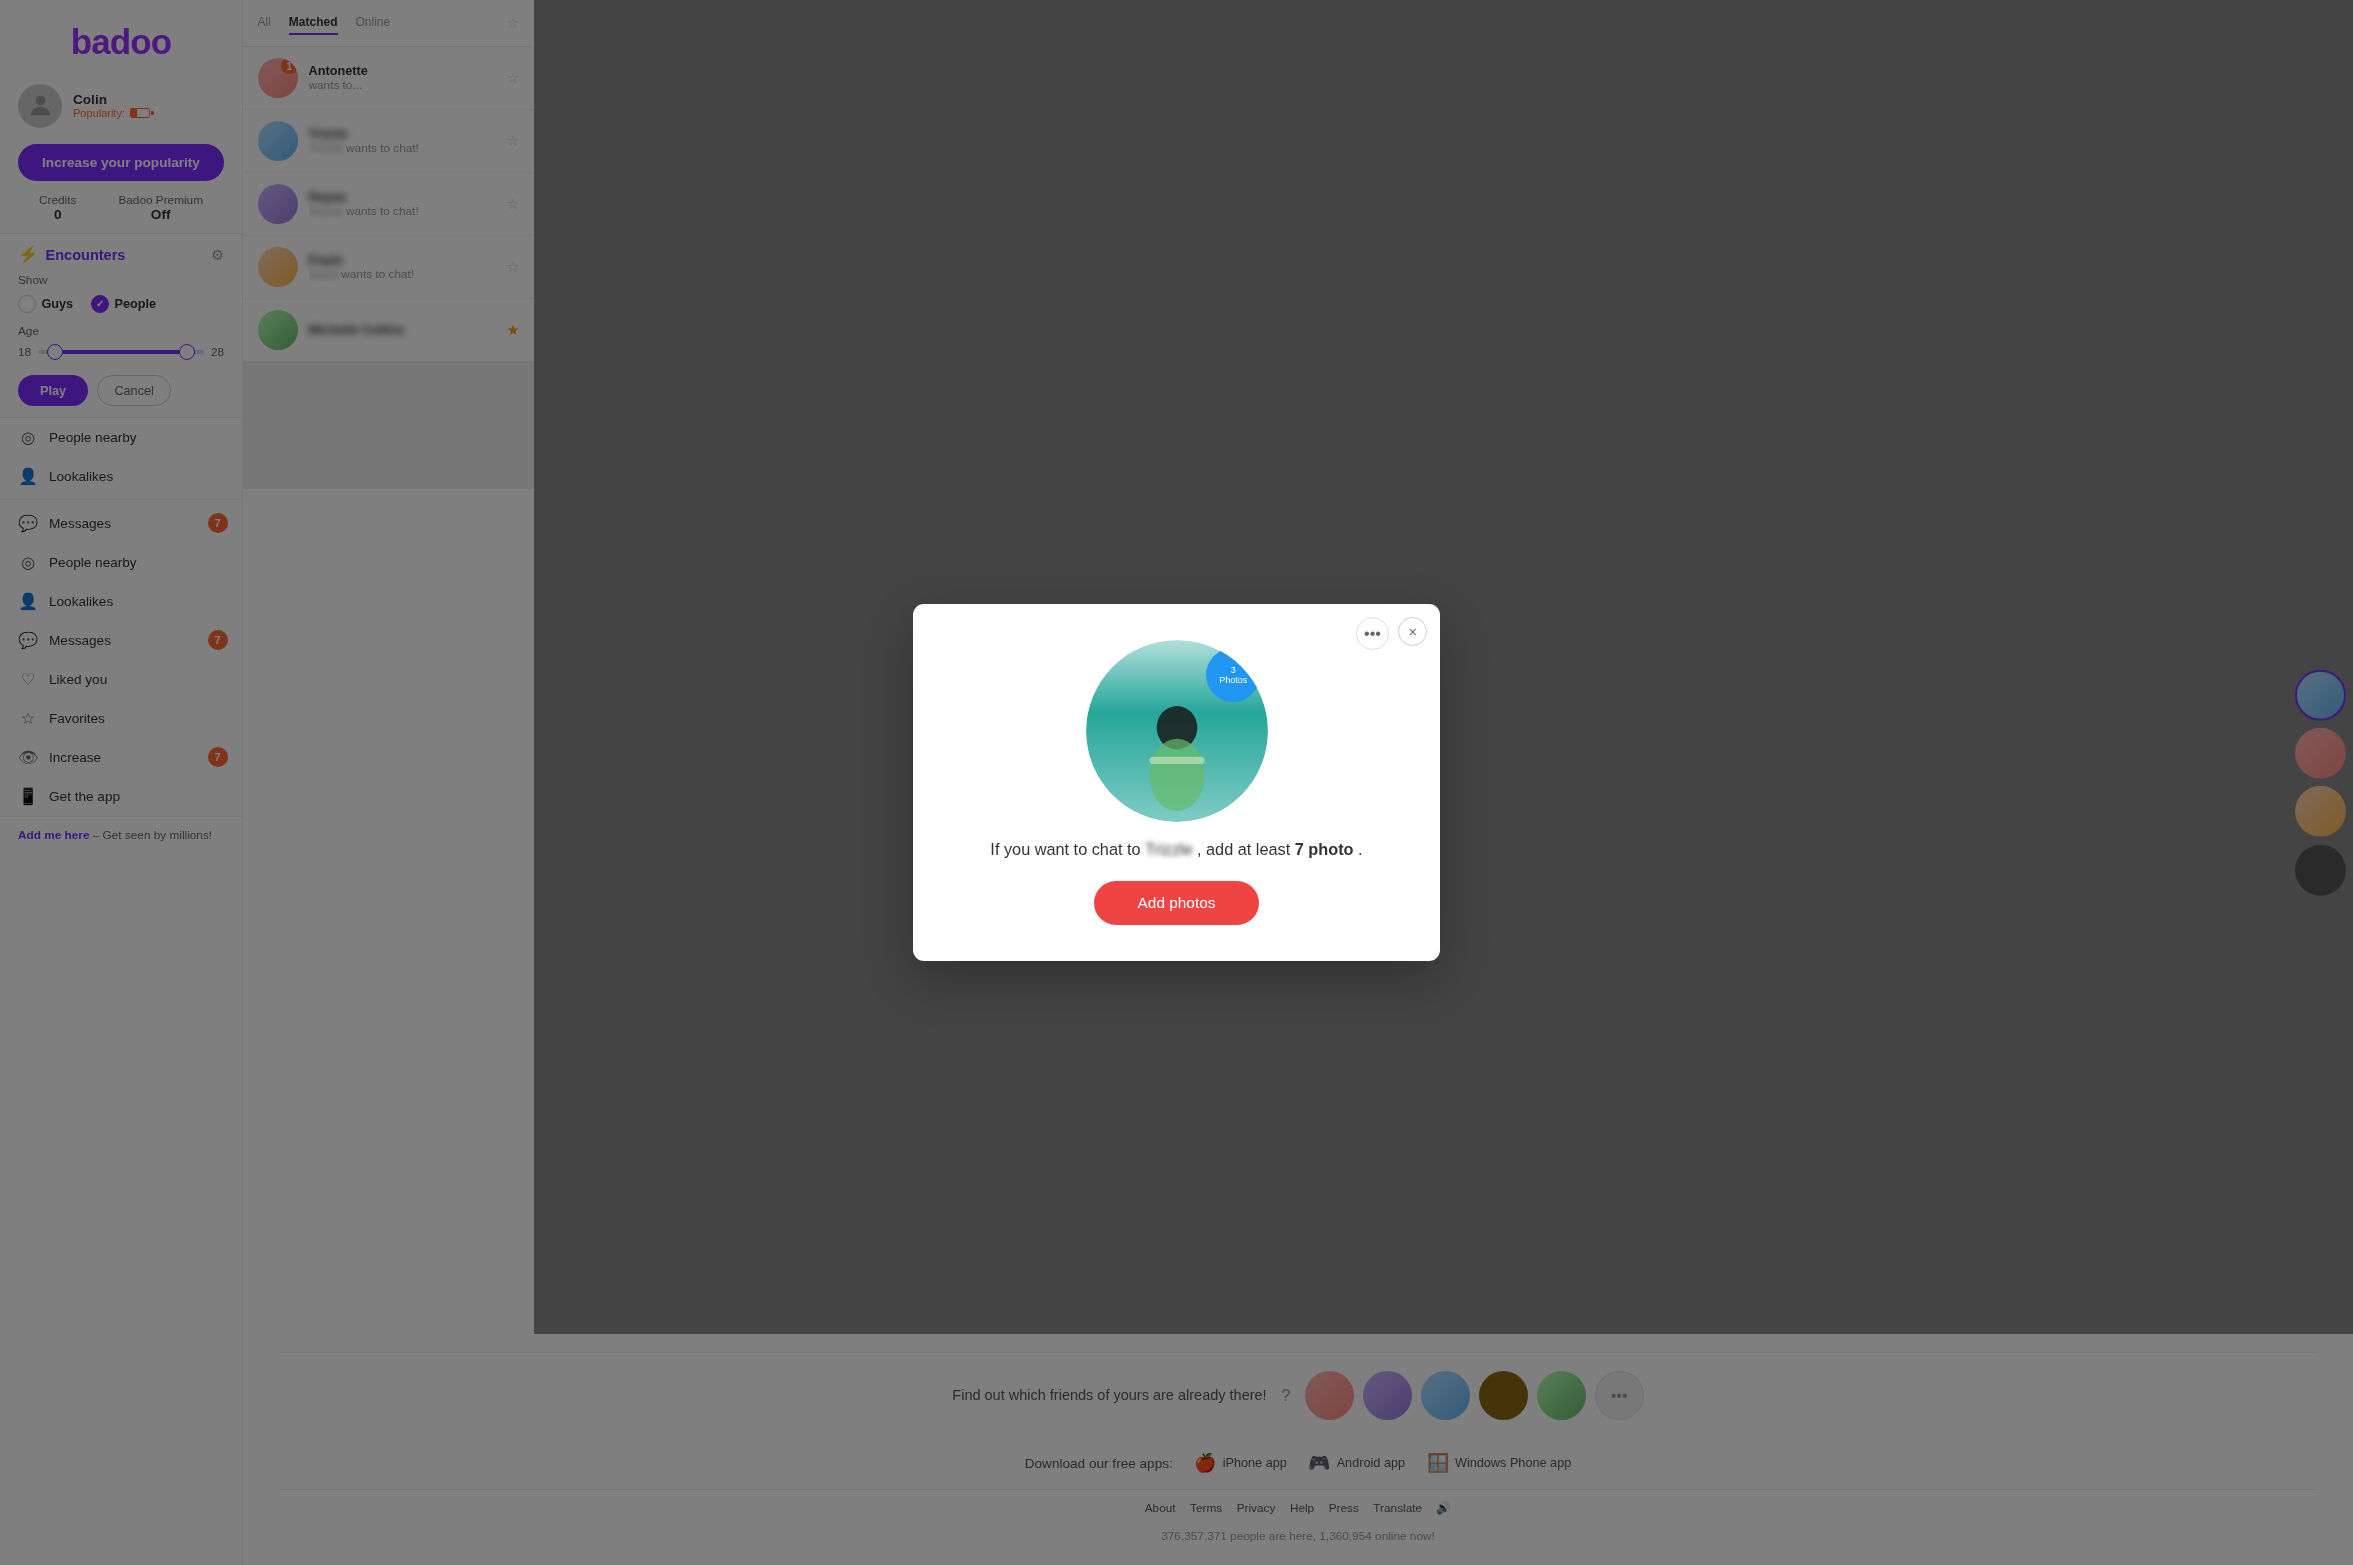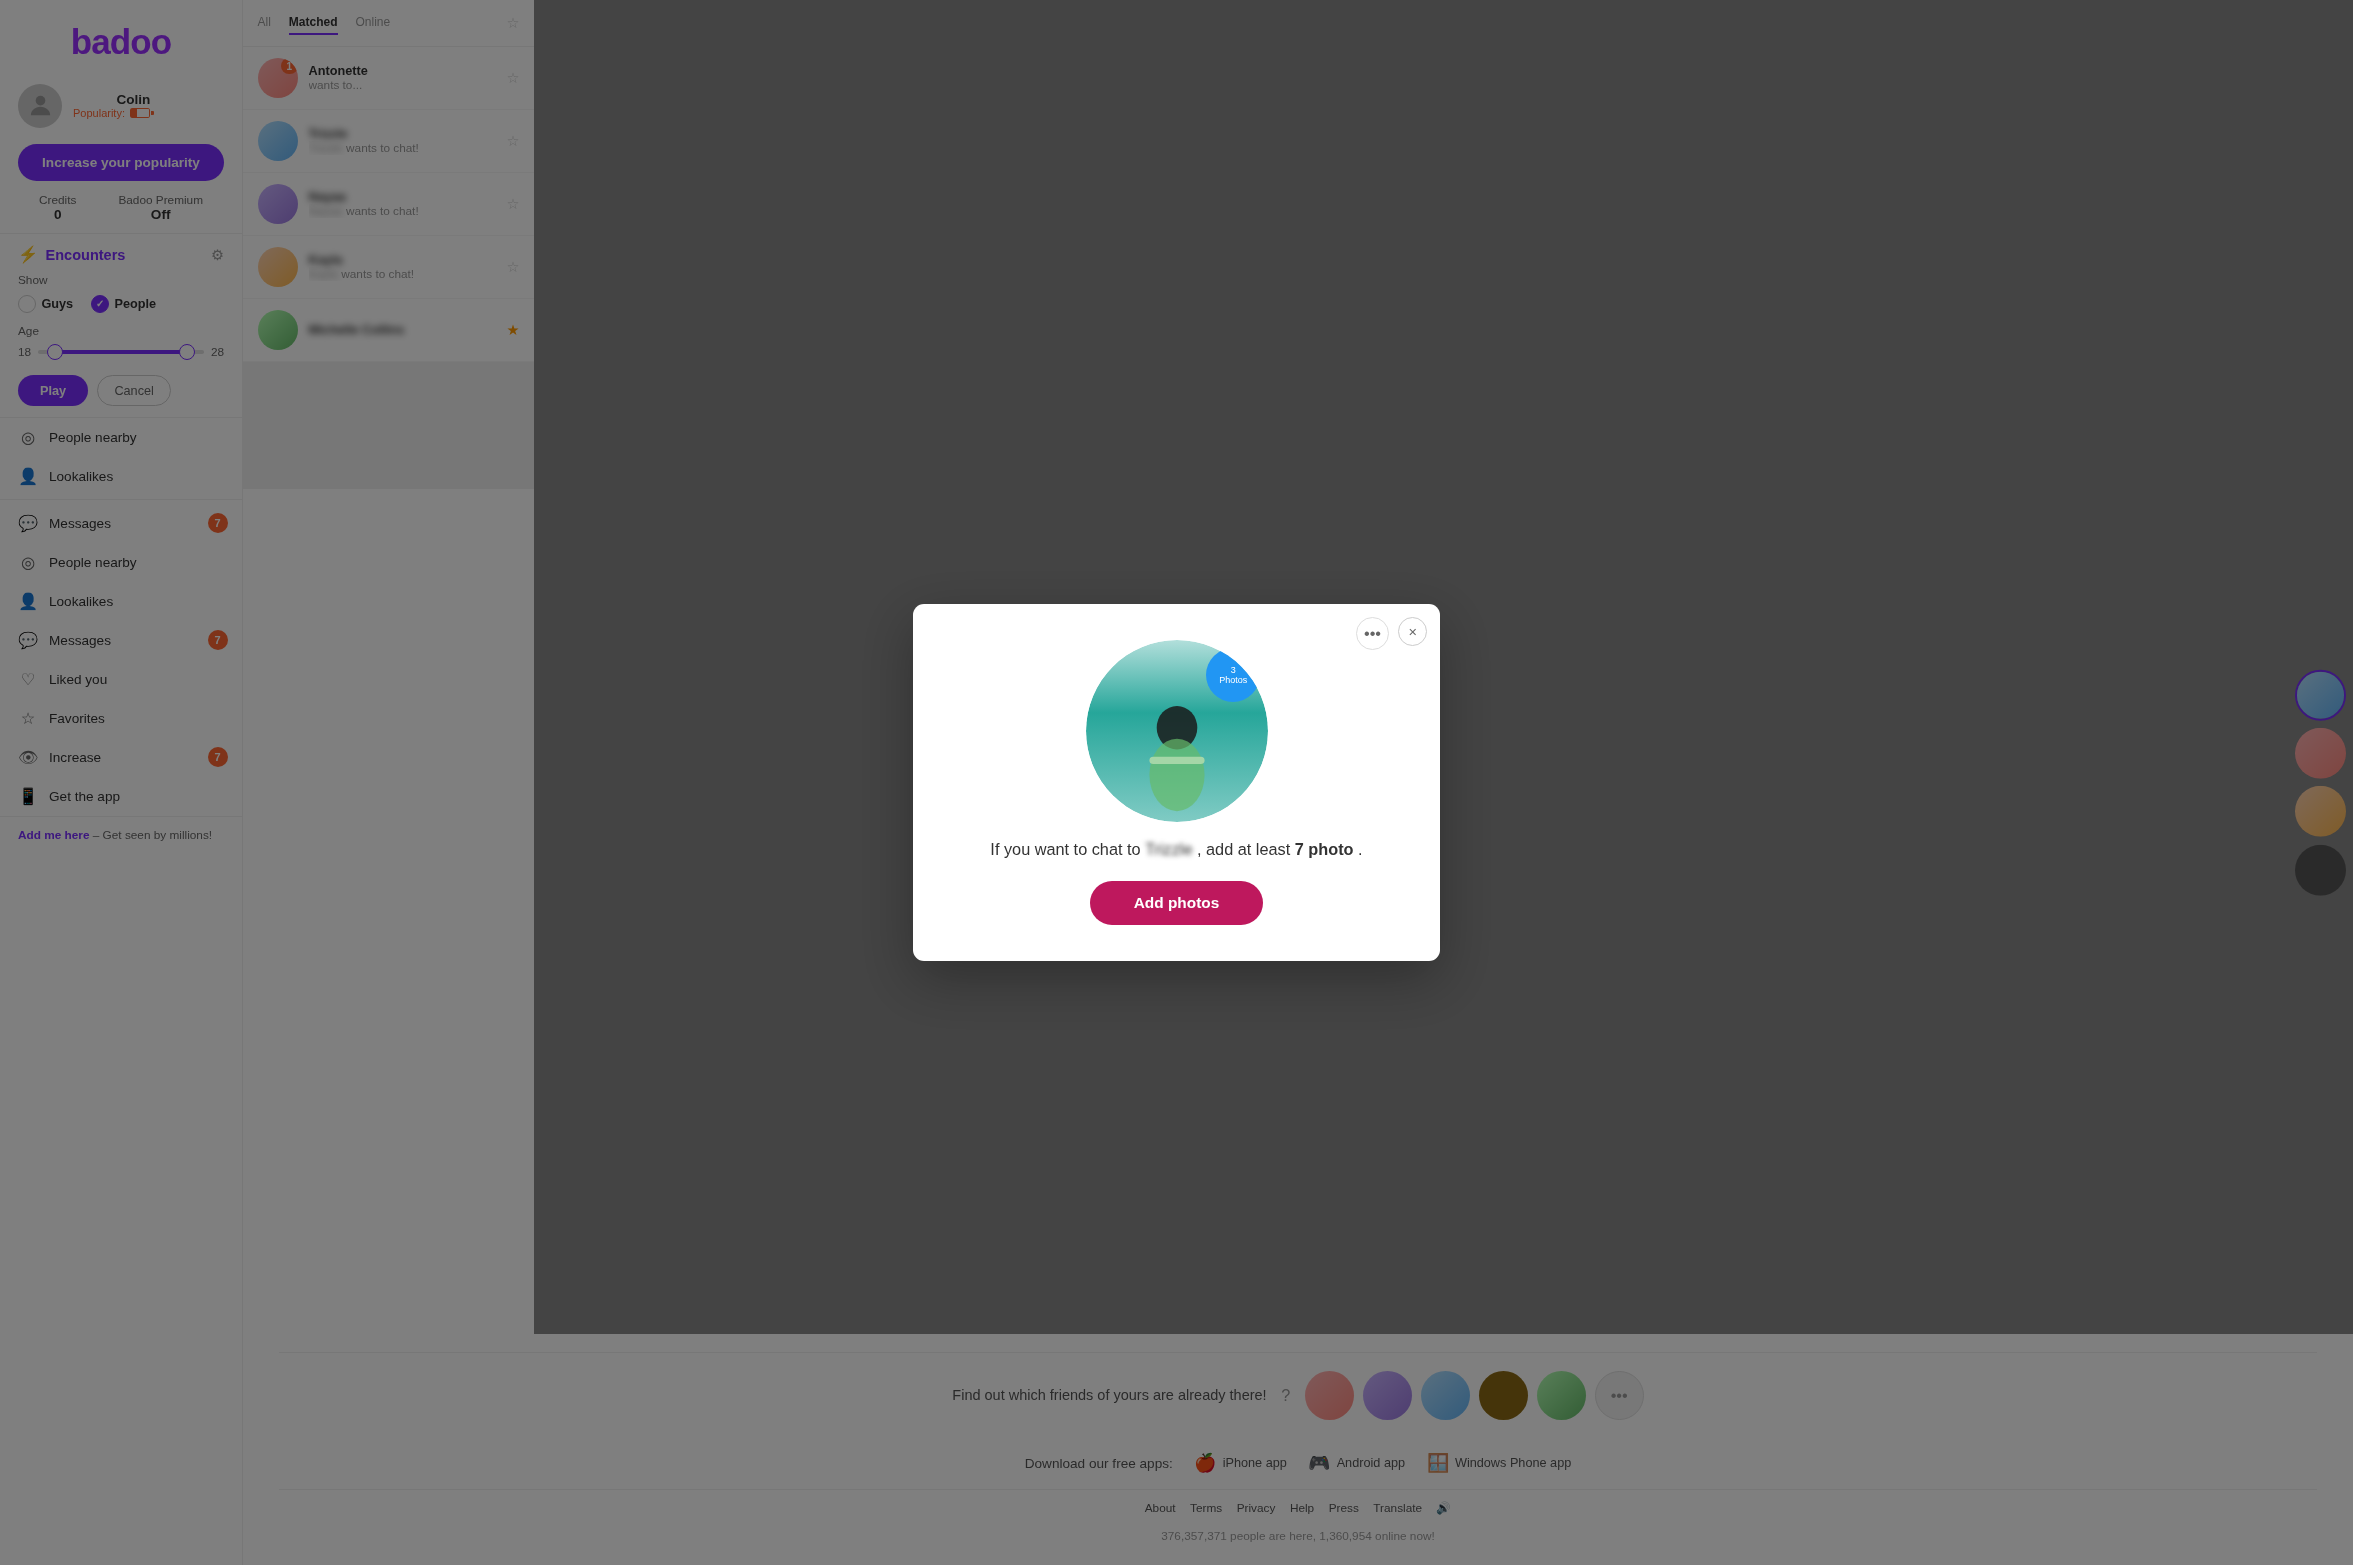--- a/index.html
+++ b/index.html
@@ -33,21 +33,21 @@
     }
     .avatar-circle {
       width: 44px; height: 44px;
       border-radius: 50%;
       background: #ccc;
       display: flex; align-items: center; justify-content: center;
       overflow: hidden;
       flex-shrink: 0;
     }
     .avatar-circle svg { width: 29px; height: 29px; fill: #999; }
-    .user-info { display: flex; flex-direction: column; text-align: right; }
+    .user-info { display: flex; flex-direction: column; }
     .user-name { font-size: 13.6px; font-weight: 600; color: #333; }
     .popularity-row { display: flex; align-items: center; gap: 5.4px; font-size: 11px; color: #f63; }
     .battery-icon { width: 20px; height: 10px; border: 1.8px solid #f63; border-radius: 1.8px; position: relative; display: inline-block; }
     .battery-icon::after { content: ''; position: absolute; right: -4.5px; top: 1.8px; width: 2.7px; height: 4.5px; background: #f63; border-radius: 0 0.9px 0.9px 0; }
     .battery-fill { width: 30%; height: 100%; background: #f63; }
 
     .increase-btn {
       margin: 9px 18px;
       background: #7b2fff;
       color: #fff;
@@ -231,22 +231,22 @@
       background: #2196f3; color: #fff;
       display: flex; flex-direction: column; align-items: center; justify-content: center;
       font-size: 20px; font-weight: 700;
     }
     .photos-badge span { font-size: 9px; font-weight: 400; }
     .modal-text {
       font-size: 16.3px; color: #333; text-align: center; margin-bottom: 22px;
     }
     .modal-text .blurred-inline { filter: blur(2.7px); display: inline-block; }
     .add-photos-btn {
-      background: #be185d; color: #fff; border: none; border-radius: 22px;
-      padding: 12.7px 44px; font-size: 15.4px; font-weight: 700; cursor: pointer;
+      background: #ef4444; color: #fff; border: none; border-radius: 22px;
+      padding: 12.7px 44px; font-size: 15.4px; font-weight: 400; cursor: pointer;
     }
 
     
     .right-avatars {
       position: fixed;
       right: 0;
       top: 50%;
       transform: translateY(-50%);
       display: flex;
       flex-direction: column;

